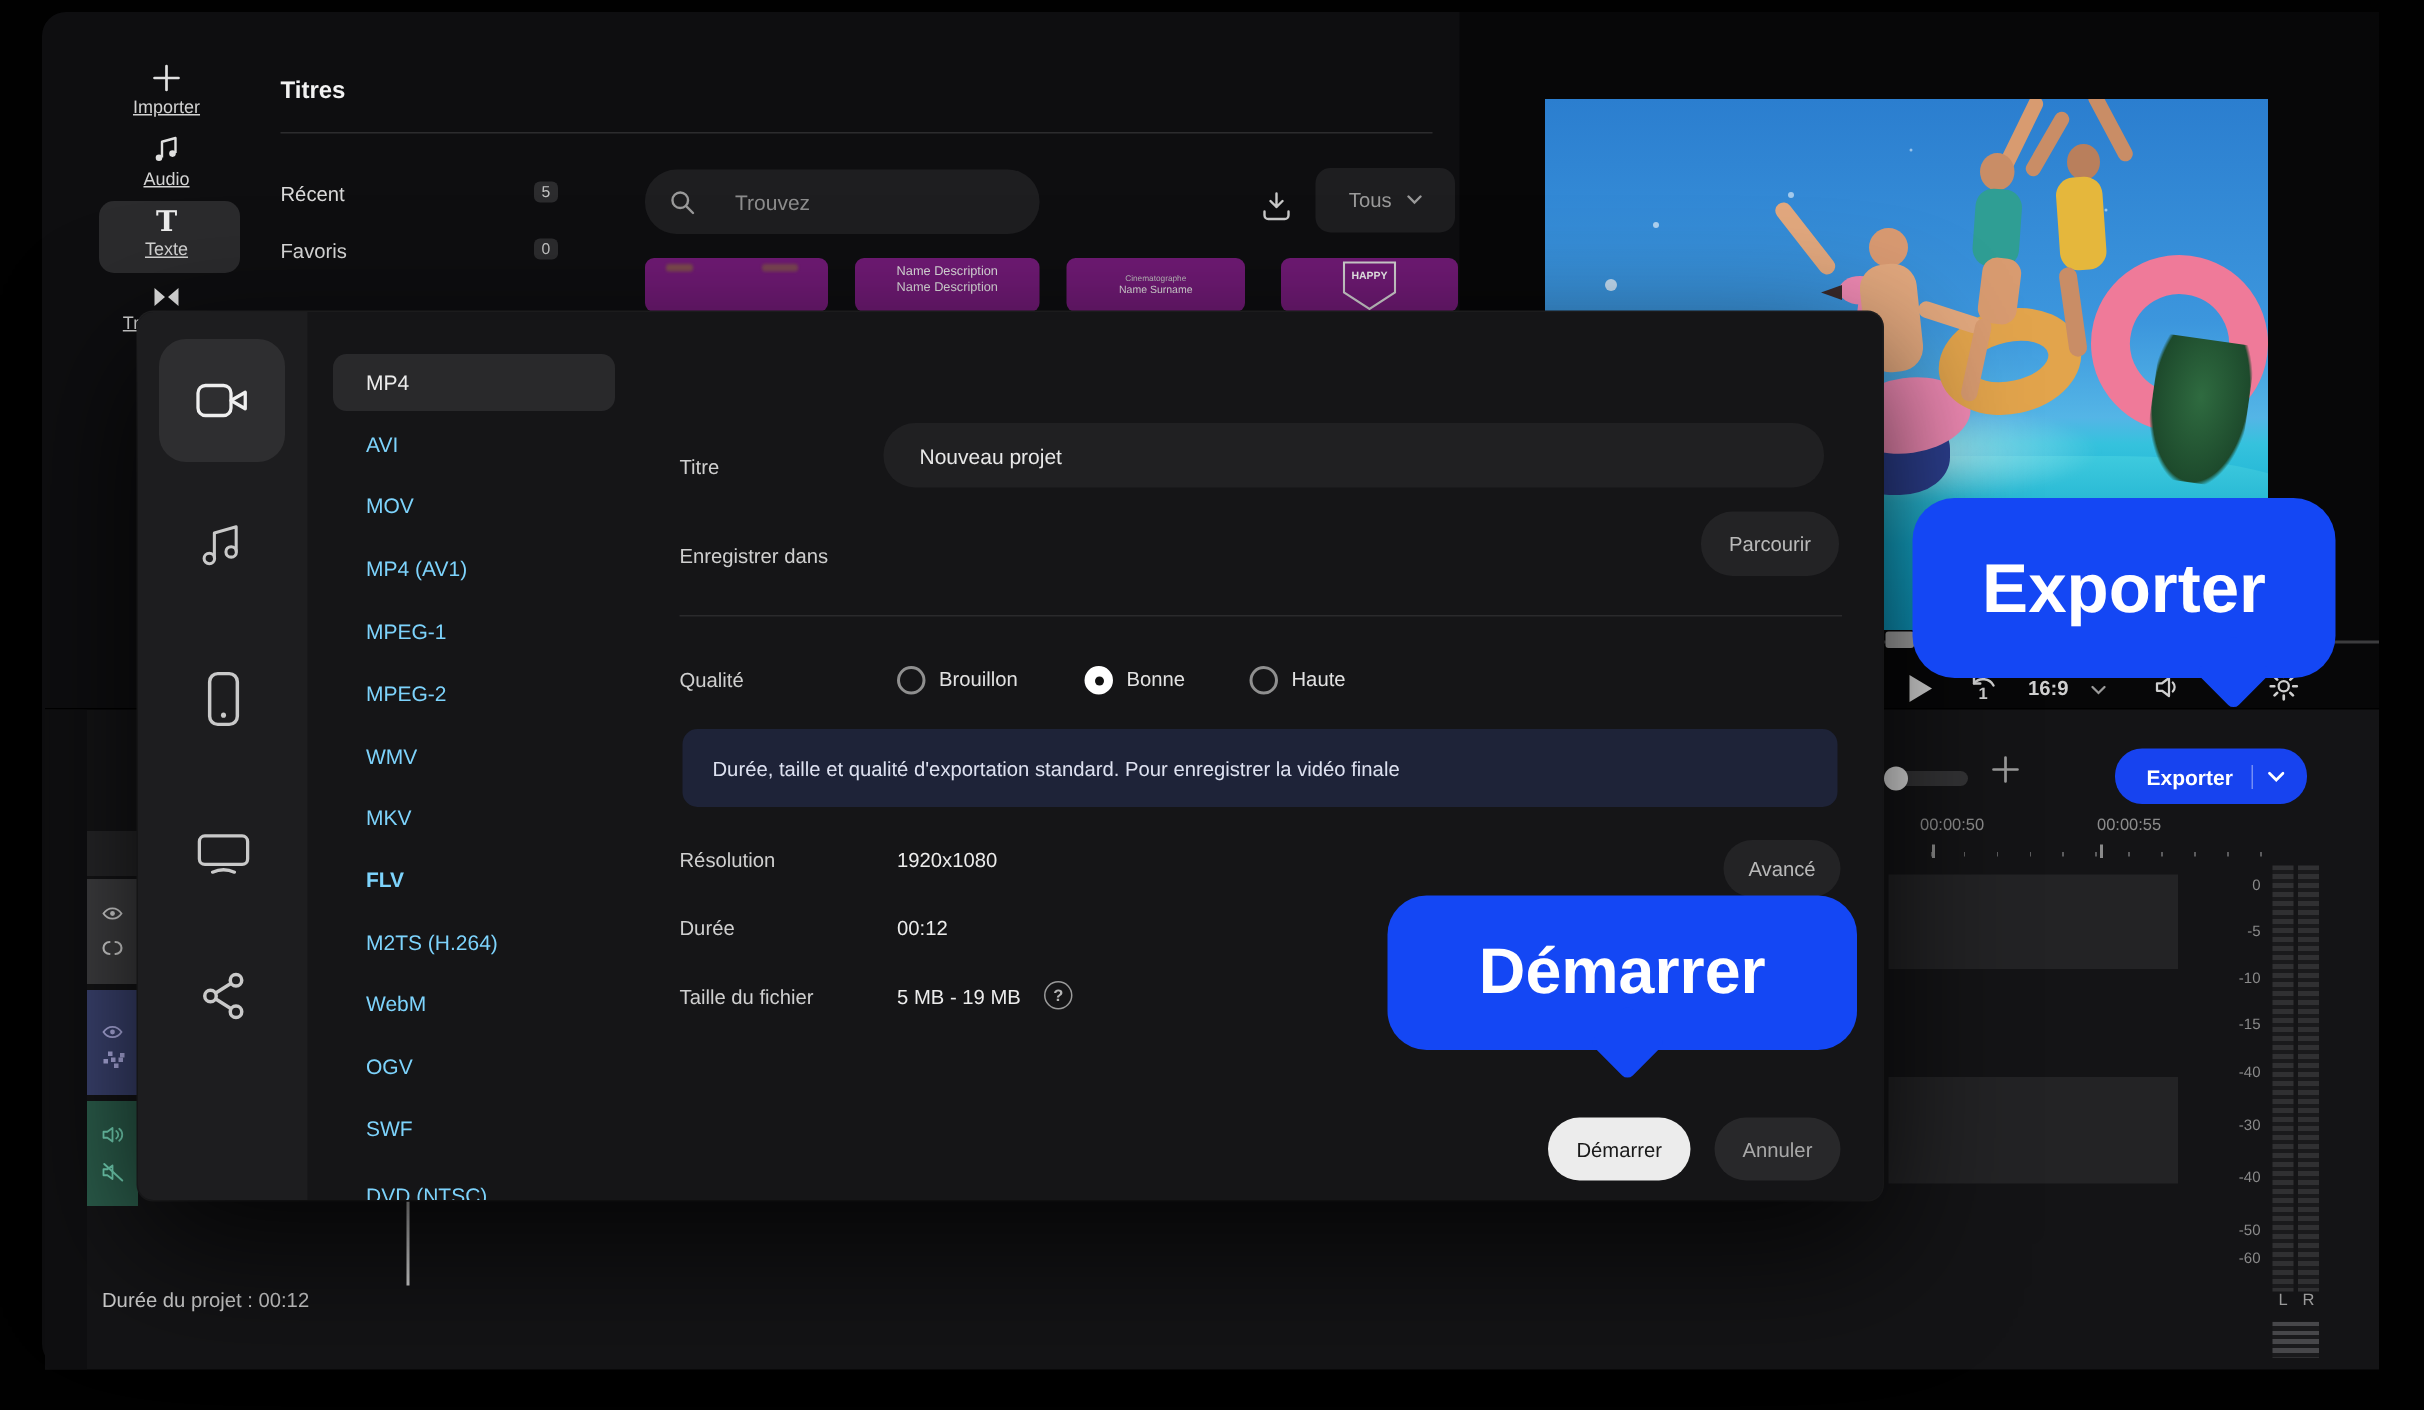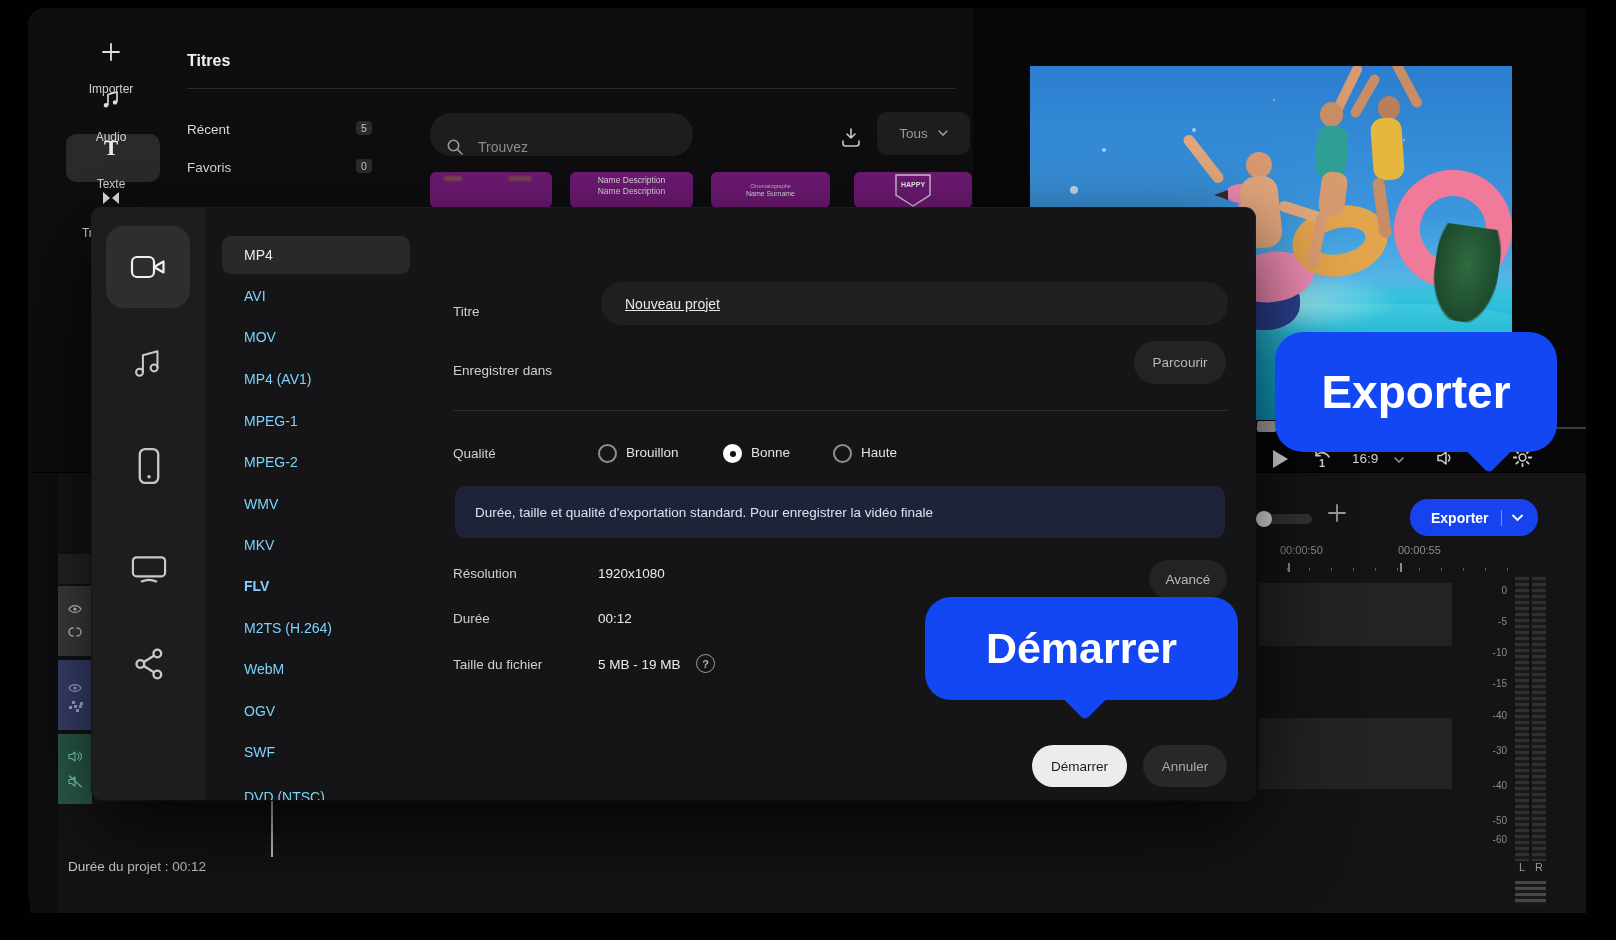--- a/index.html
+++ b/index.html
@@ -2,28 +2,28 @@
 <html><head>
 <meta charset="utf-8">
 <style>
   html,body{margin:0;padding:0;background:#000;}
   .stage{position:relative;width:1616px;height:940px;background:#010101;overflow:hidden;
          font-family:"Liberation Sans",sans-serif;color:#ddd;}
   .abs{position:absolute;}
   .window{position:absolute;left:28px;top:8px;width:1558px;height:904px;background:#0e0e10;border-radius:16px;}
   
   .nav-item{position:absolute;left:63px;width:96px;text-align:center;}
-  .nav-item .lbl{font-size:12px;color:#d2d2d2;margin-top:20px;}
+  .nav-item .lbl{font-size:12px;color:#d2d2d2;margin-top:2px;text-decoration:underline;}
   .nav-sel{position:absolute;left:66px;top:134px;width:94px;height:48px;background:#2b2b2d;border-radius:10px;}
   .ticon{font-family:"DejaVu Serif",serif;font-weight:bold;font-size:19px;color:#ececec;line-height:17px;}
   
   .panel-title{font-size:16px;font-weight:bold;color:#f2f2f2;}
   .cat-lbl{font-size:13.5px;color:#d9d9d9;}
   .badge{font-size:10.5px;color:#c3c3c3;background:#2c2c2e;border-radius:4px;padding:1px 5px;}
-  .searchbox{position:absolute;left:430px;top:113px;width:263px;height:43px;background:#1e1e20;border-radius:21px;display:flex;align-items:flex-end;padding-left:16px;box-sizing:border-box;gap:12px;}
+  .searchbox{position:absolute;left:430px;top:113px;width:263px;height:43px;background:#1e1e20;border-radius:21px;display:flex;align-items:center;padding-left:16px;box-sizing:border-box;gap:24px;}
   .searchbox input{background:transparent;border:none;outline:none;color:#bdbdbd;font-size:14px;width:180px;font-family:"Liberation Sans",sans-serif;}
   .searchbox input::placeholder{color:#8d8d8d;}
   .tousbox{position:absolute;left:877px;top:112px;width:93px;height:43px;background:#1e1e20;border-radius:10px;display:flex;align-items:center;justify-content:center;gap:10px;color:#9a9a9a;font-size:13.5px;}
   .thumb{position:absolute;top:172px;height:36px;background:#701a75;border-radius:6px;overflow:hidden;}
   .thumb .tl{width:100%;text-align:center;color:#dedede;line-height:1.25;}
   
   .preview{position:absolute;left:973px;top:8px;width:613px;height:464px;background:#070708;}
   .photo{position:absolute;left:57px;top:58px;width:482px;height:354px;overflow:hidden;
     background:linear-gradient(180deg,#2b7ecf 0%,#3c96dd 42%,#54b5e6 60%,#35c2dd 65%,#17b0d2 78%,#0d97bd 100%);}
   .ctrl{color:#cfcfcf;}
@@ -189,21 +189,21 @@
     <div class="abs" style="left:284px;top:413px;width:19px;height:11px;background:#a9a9a9;border-radius:2px;"></div>
 
     <div class="abs playtri" style="left:300px;top:442px;"></div>
     <div class="abs" style="left:338px;top:441px;width:22px;height:22px;">
       <svg width="22" height="22" viewBox="0 0 22 22">
           <path d="M18 8A8 8 0 005 6.5" stroke="#cfcfcf" stroke-width="1.6" fill="none" stroke-linecap="round"></path>
           <path d="M5 2.5v4.2h4.2" stroke="#cfcfcf" stroke-width="1.6" fill="none" stroke-linecap="round" stroke-linejoin="round"></path>
         </svg>
       <span class="abs" style="left:8px;top:8px;font-size:11px;color:#cfcfcf;font-weight:bold;">1</span>
     </div>
-    <div class="abs ctrl" style="left:379px;top:443px;font-size:13.5px;font-weight:normal;">16:9</div>
+    <div class="abs ctrl" style="left:379px;top:443px;font-size:13.5px;font-weight:bold;">16:9</div>
     <div class="abs" style="left:421px;top:449px;">
         <svg width="10" height="7" viewBox="0 0 10 7">
           <path d="M1 1l4 4 4-4" stroke="#9a9a9a" stroke-width="1.5" fill="none" stroke-linecap="round"></path>
         </svg>
       </div>
     <div class="abs" style="left:462px;top:440px;">
       <svg width="20" height="20" viewBox="0 0 20 20">
           <path d="M3 7.5v5h3.4L11 16V4L6.4 7.5H3z" fill="none" stroke="#cfcfcf" stroke-width="1.5" stroke-linejoin="round"></path>
           <path d="M13.5 7a4.2 4.2 0 010 6" stroke="#cfcfcf" stroke-width="1.5" fill="none" stroke-linecap="round"></path>
         </svg>
@@ -356,21 +356,21 @@
     <div class="fmt" style="top:329px;">MKV</div>
     <div class="fmt" style="top:370px;font-weight:bold;">FLV</div>
     <div class="fmt" style="top:412px;">M2TS (H.264)</div>
     <div class="fmt" style="top:453px;">WebM</div>
     <div class="fmt" style="top:495px;">OGV</div>
     <div class="fmt" style="top:536px;">SWF</div>
     <div class="fmt" style="top:581px;">DVD (NTSC)</div>
 
 
     <div class="flabel" style="top:96px;">Titre</div>
-    <div class="finput" style="left:509px;top:74px;width:627px;text-decoration:underline;">Nouveau projet</div>
+    <div class="finput" style="left:497px;top:74px;width:627px;">Nouveau projet</div>
 
     <div class="flabel" style="top:155px;">Enregistrer dans</div>
     <div class="fbtn" style="left:1042px;top:133px;width:92px;">Parcourir</div>
 
     <div class="abs" style="left:361px;top:202px;width:775px;height:1px;background:#2a2a2c;"></div>
 
     <div class="flabel" style="top:238px;">Qualité</div>
     <div class="radio" style="left:506px;top:236px;"></div>
     <div class="rlbl" style="left:534px;top:237px;">Brouillon</div>
     <div class="radio on" style="left:631px;top:236px;"></div>

